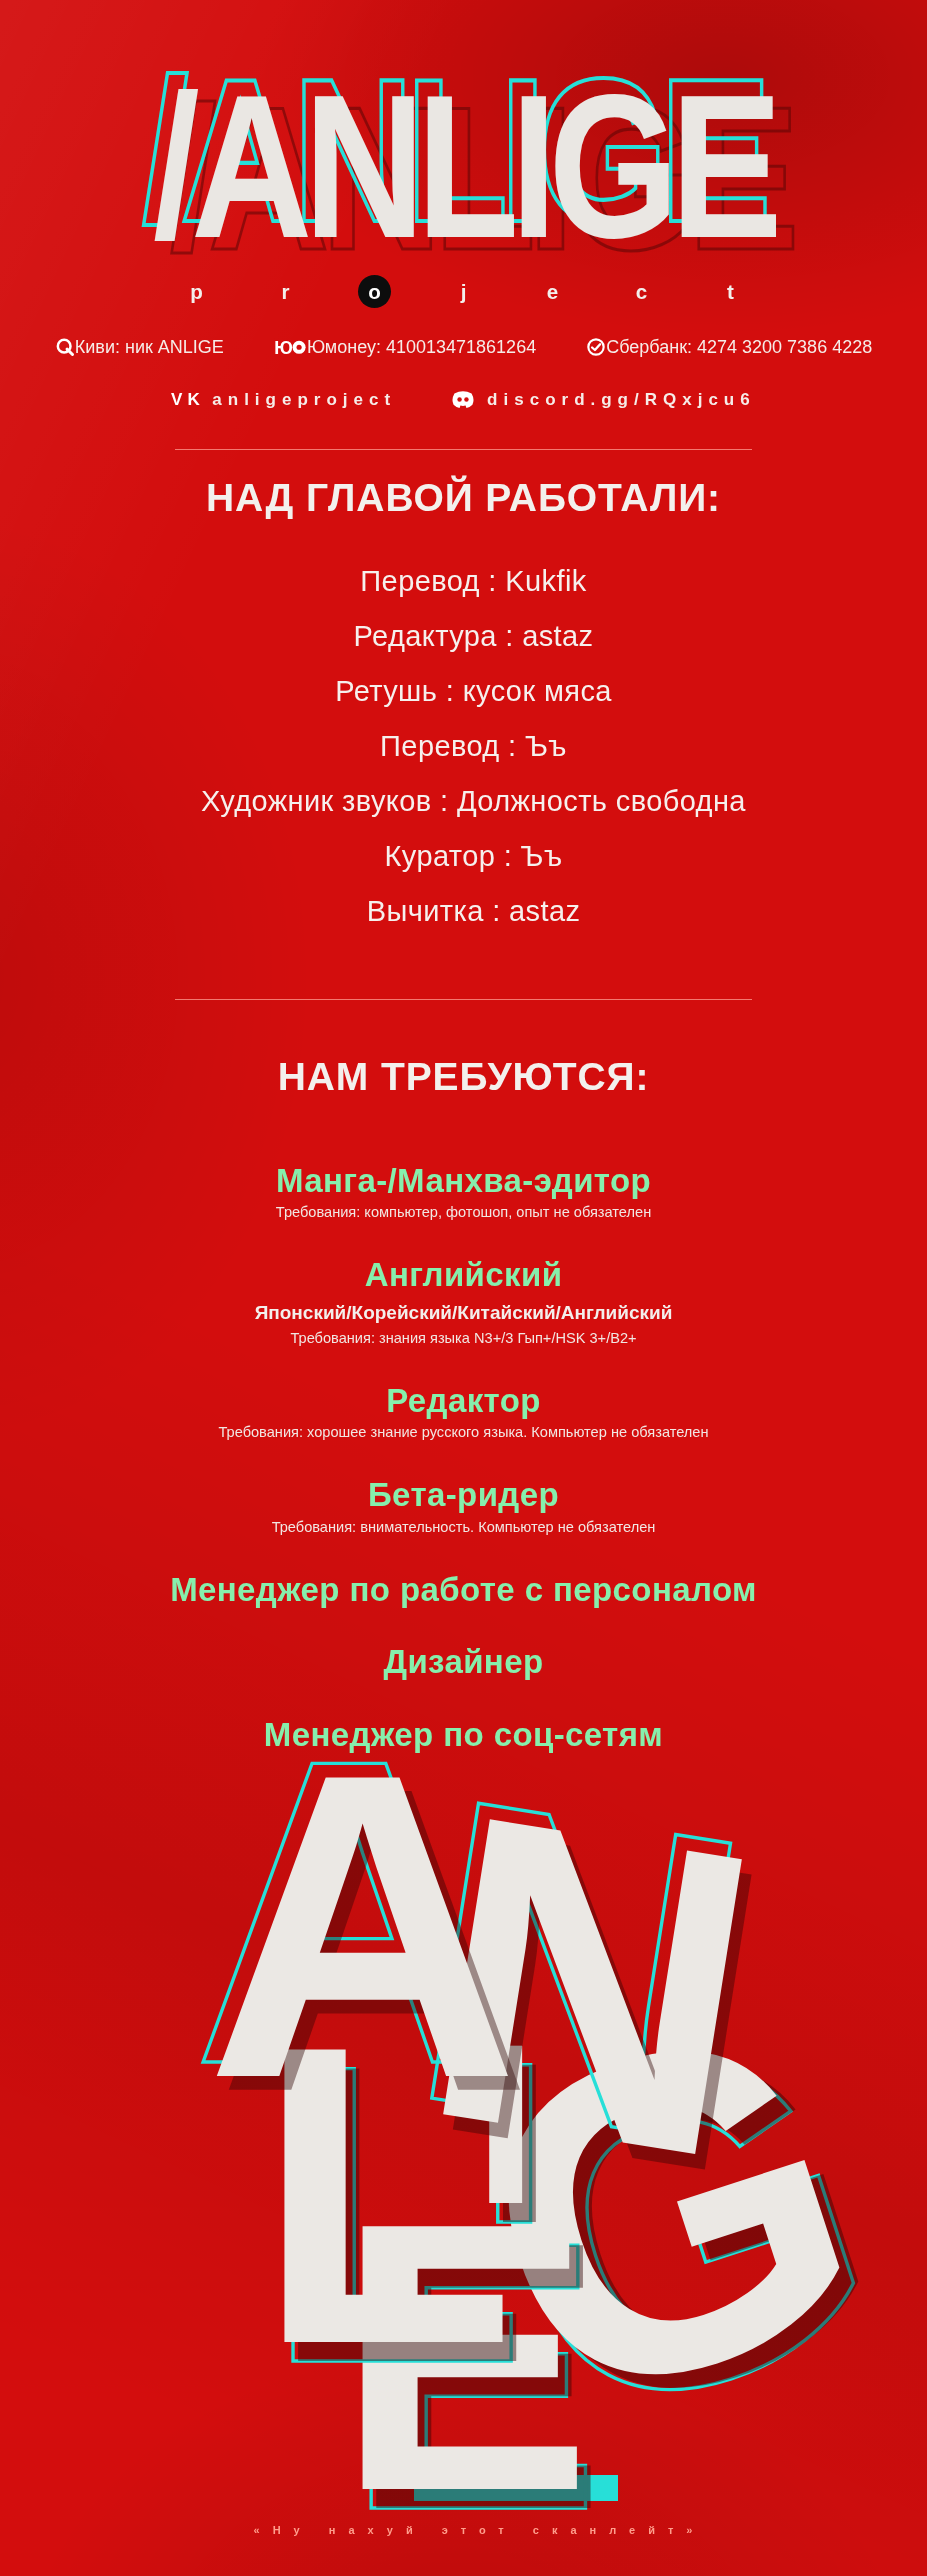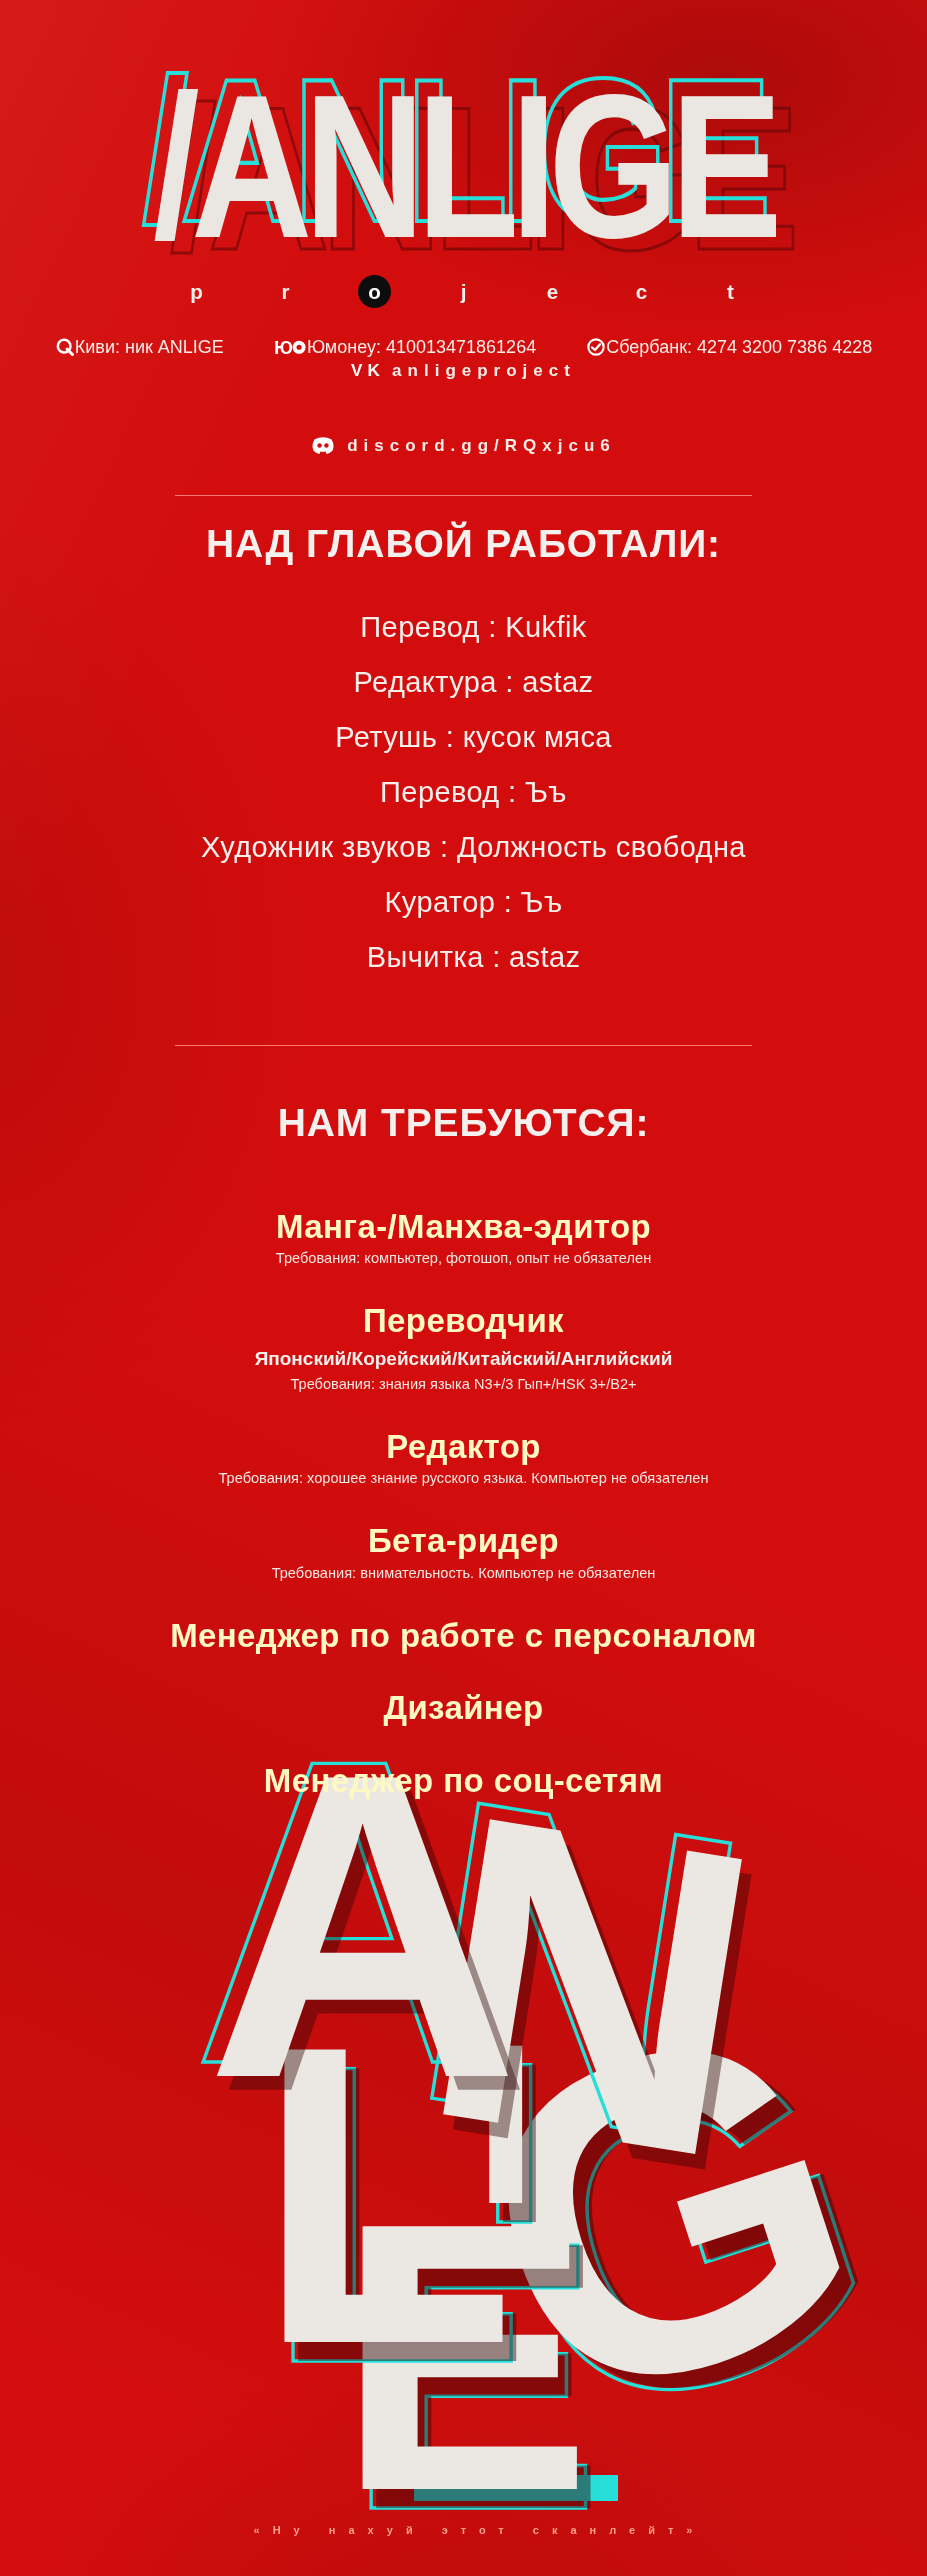--- a/index.html
+++ b/index.html
@@ -43,38 +43,38 @@
     width:567px; margin:13.7px auto 0; display:flex; justify-content:space-between;
     font-size:20.6px; font-weight:600; color:#f3efec;
   }
   .pl{position:relative; width:33px; line-height:33px;}
   .pl-o{background:#0d0d0d; border-radius:50%; color:#fff;}
 
   
   .contacts-row{margin-top:29px; display:flex; justify-content:center; gap:50px; align-items:center;}
   .contact-item{display:flex; align-items:center; gap:0; color:#f6ece8; font-size:18px; font-weight:500;}
   .contact-item .icn{display:inline-flex; align-items:center;}
-  .socials-row{margin-top:3px; display:flex; justify-content:center; gap:55px; align-items:center;flex-direction:column;}
+  .socials-row{margin-top:32px; display:flex; justify-content:center; gap:55px; align-items:center;}
   .social-item{display:flex; align-items:center; gap:12px; color:#f6ece8; font-size:17px; font-weight:700; letter-spacing:6px;}
   .social-item .icn{display:inline-flex; align-items:center;}
 
   .divider{width:577px; margin:39px auto 0; border:0; border-top:1.7px solid rgba(255,158,145,.75);}
   .divider-2{margin-top:60px;}
 
   
   .section-heading{margin-top:26px; font-size:39px; font-weight:800; color:#f3f0ed; letter-spacing:0.9px;}
   .hiring-heading{margin-top:55px;}
   .credits-list{margin-top:34px;}
   .credit-line{font-size:29px; font-weight:400; color:#f6f0ed; line-height:55px; letter-spacing:0.4px;padding-left:20px;}
 
   
   .jobs-list{margin-top:65px;}
   .job{margin-top:38px;}
   .job:first-child{margin-top:0;}
-  .job-title{font-size:33px; font-weight:800; color:#fef9c3; line-height:1.05; letter-spacing:0.4px;}
+  .job-title{font-size:33px; font-weight:800; color:#86efac; line-height:1.05; letter-spacing:0.4px;}
   .job-subtitle{margin-top:8.6px; font-size:19px; font-weight:700; color:#f3efec;}
   .job-req{margin-top:6px; font-size:14.6px; font-weight:500; color:#f1e7e3;}
 
   
   .big-logo{position:absolute; left:0; top:1752px; width:927px; height:756px; z-index:1;}
   .big-letter{position:absolute; line-height:1; font-weight:800;}
   .big-letter .face{position:relative; z-index:2; color:#ebe8e4; display:block;}
   .big-letter .ghost{position:absolute; z-index:1; color:transparent; -webkit-text-stroke:3.4px #27dfd8; display:block;}
   .g-ul .ghost{left:-13.7px; top:-13.7px;}
   .g-dr .ghost{left:8.6px; top:19px;}
@@ -183,21 +183,21 @@
     <hr class="divider divider-2">
 
     <h1 class="section-heading hiring-heading">НАМ ТРЕБУЮТСЯ:</h1>
 
     <div class="jobs-list" id="jobs-list">
         <article class="job">
           <div class="job-title">Манга-/Манхва-эдитор</div>
           <div class="job-req">Требования: компьютер, фотошоп, опыт не обязателен</div>
         </article>
         <article class="job">
-          <div class="job-title">Переводчик</div>
+          <div class="job-title">Английский</div>
           <div class="job-subtitle">Японский/Корейский/Китайский/Английский</div>
           <div class="job-req">Требования: знания языка N3+/3 Гып+/HSK 3+/B2+</div>
         </article>
         <article class="job">
           <div class="job-title">Редактор</div>
           <div class="job-req">Требования: хорошее знание русского языка. Компьютер не обязателен</div>
         </article>
         <article class="job">
           <div class="job-title">Бета-ридер</div>
           <div class="job-req">Требования: внимательность. Компьютер не обязателен</div>

